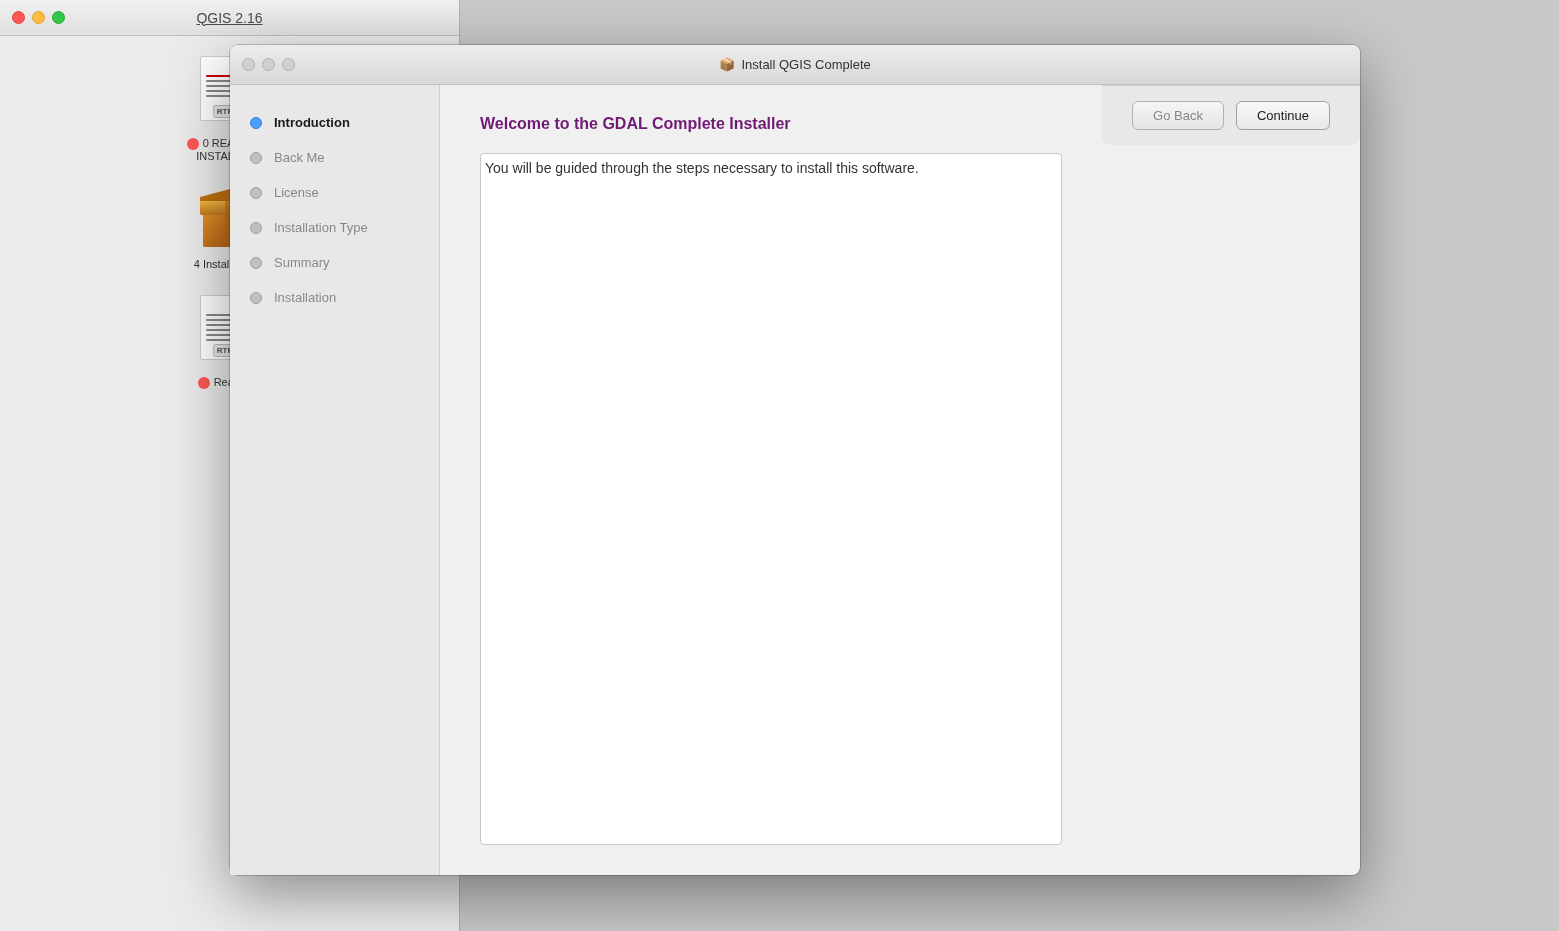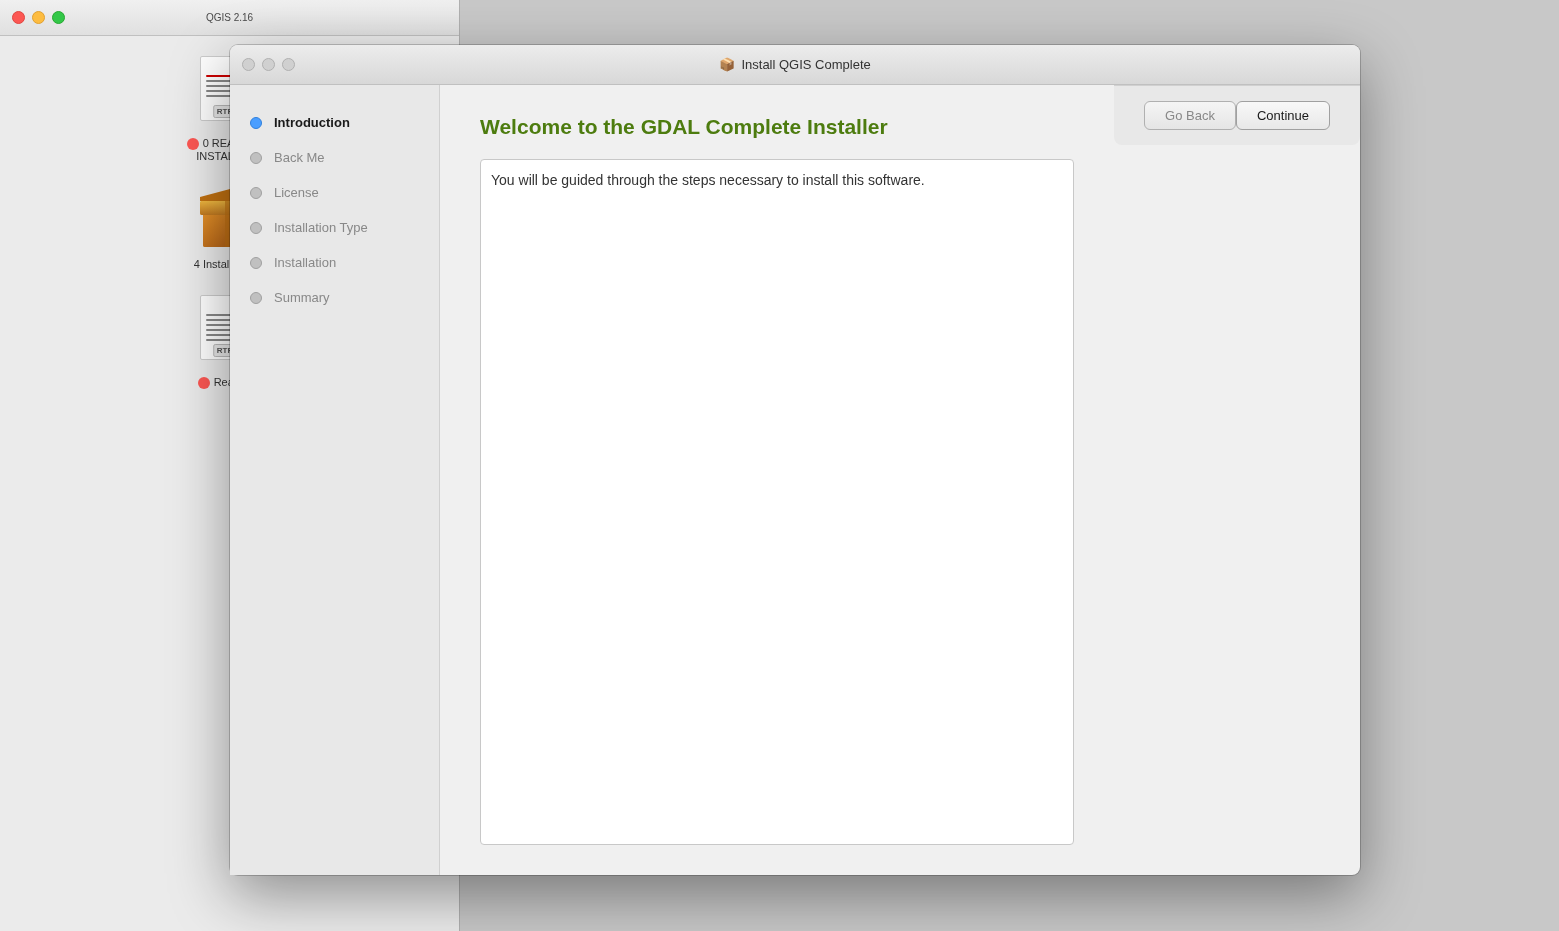--- a/index.html
+++ b/index.html
@@ -28,23 +28,24 @@
       height: 36px;
       background: linear-gradient(to bottom, #f0f0f0, #e0e0e0);
       border-bottom: 1px solid #c0c0c0;
       display: flex;
       align-items: center;
       justify-content: center;
       position: relative;
     }
 
     .bg-window-title {
-      font-size: 10px;
+      font-size: 14px;
       color: #4a4a4a;
       font-weight: 500;
+      text-decoration: underline;
     }
 
     .traffic-lights-bg {
       position: absolute;
       left: 12px;
       display: flex;
       gap: 7px;
       align-items: center;
     }
 
@@ -252,51 +253,51 @@
 
     
     .installer-content {
       flex: 1;
       padding: 30px 40px;
       display: flex;
       flex-direction: column;
     }
 
     .content-title {
-      font-size: 21px;
+      font-size: 16px;
       font-weight: 600;
-      color: #4d7c0f;
+      color: #701a75;
       margin-bottom: 20px;
     }
 
     .content-box {
       border: 1px solid #c8c8c8;
       border-radius: 4px;
       background: white;
       flex: 1;
-      padding: 10px;
+      padding: 4px;
     }
 
     .content-text {
       font-size: 14px;
       color: #333;
       line-height: 1.5;
     }
 
     
     .installer-footer {
       height: 60px;
       background: #e8e8e8;
       border-top: 1px solid #d0d0d0;
       border-radius: 0 0 8px 8px;
       display: flex;
       align-items: center;
       justify-content: flex-end;
       padding: 0 30px;
-      gap: 0;
+      gap: 12px;
     }
 
     .btn {
       padding: 6px 20px;
       border-radius: 6px;
       font-size: 13px;
       cursor: pointer;
       border: 1px solid;
     }
 
@@ -427,25 +428,25 @@
         <div class="sidebar-step">
           <div class="step-dot step-dot-inactive"></div>
           <span class="step-label">License</span>
         </div>
         <div class="sidebar-step">
           <div class="step-dot step-dot-inactive"></div>
           <span class="step-label">Installation Type</span>
         </div>
         <div class="sidebar-step">
           <div class="step-dot step-dot-inactive"></div>
+          <span class="step-label">Summary</span>
+        </div>
+        <div class="sidebar-step">
+          <div class="step-dot step-dot-inactive"></div>
           <span class="step-label">Installation</span>
-        </div>
-        <div class="sidebar-step">
-          <div class="step-dot step-dot-inactive"></div>
-          <span class="step-label">Summary</span>
         </div>
       </div>
 
       <div class="installer-content">
         <div class="content-title">Welcome to the GDAL Complete Installer</div>
         <div class="content-box">
           <p class="content-text">You will be guided through the steps necessary to install this software.</p>
         </div>
       </div>
 

